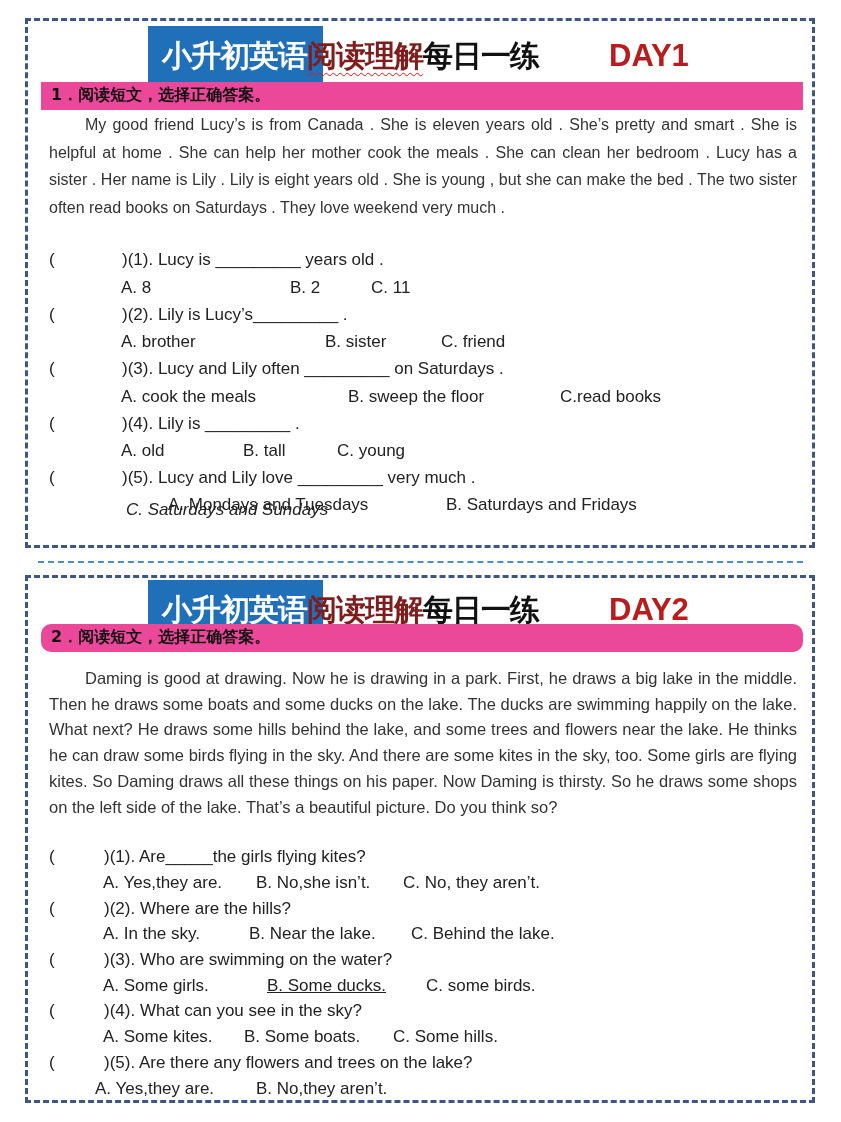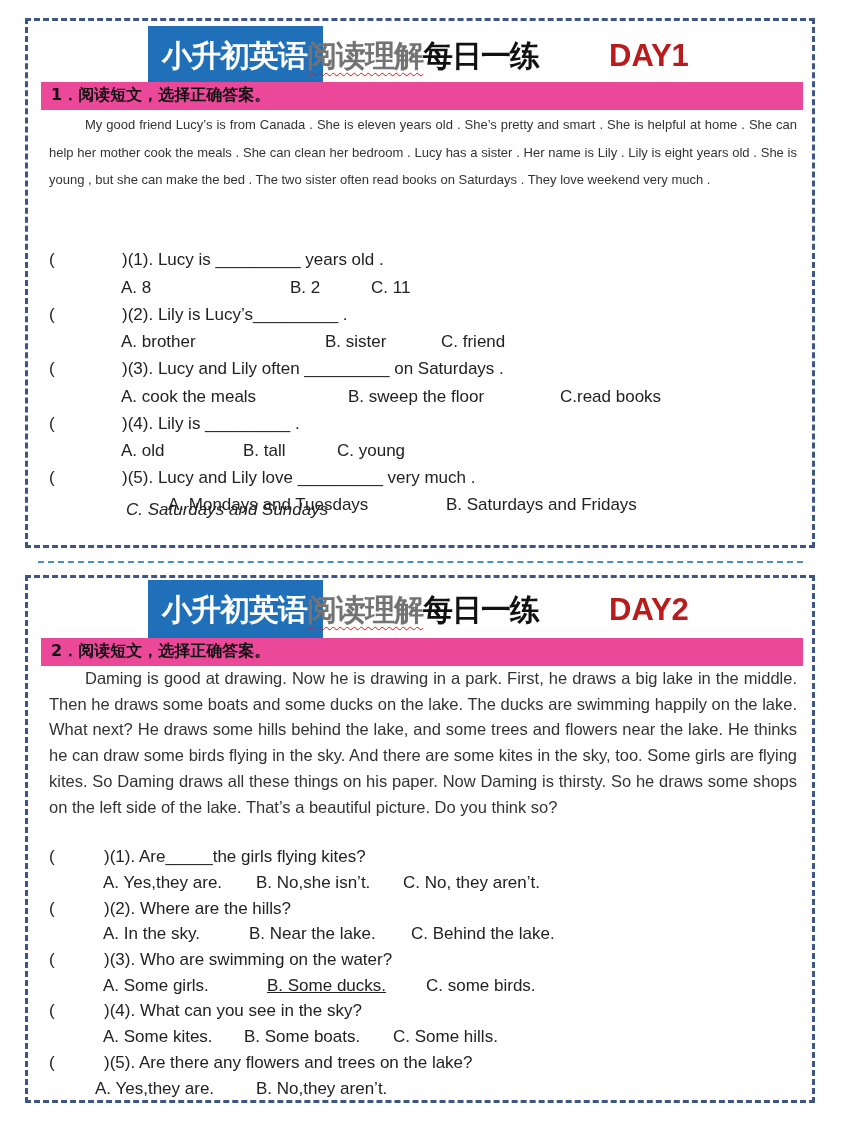--- a/index.html
+++ b/index.html
@@ -14,28 +14,28 @@
 
     .p1 { top: 18px; height: 530px; }
     .p2 { top: 575px; height: 528px; }
 
     .separator { position: absolute; left: 38px; width: 765px; top: 561px; border-top: 2px dashed #4a8fc0; }
 
     .title-row { position: absolute; top: 8px; left: 0; right: 0; height: 56px; }
     .title-blue-bg { position: absolute; left: 123px; top: 0; width: 175px; height: 62px; background: #1f6fb9; }
     .title-text { position: absolute; left: 137px; top: 8px; font-family: "DejaVu Sans", sans-serif; font-weight: bold; font-size: 30px; letter-spacing: -1px; white-space: nowrap; line-height: 44px; }
     .t-white { color: #ffffff; text-align: center; }
-    .t-red { color: #737373; text-decoration: underline wavy #e8141b; text-decoration-thickness: 1px; text-underline-offset: 6px; }
+    .t-red { color: #7f1d1d; text-decoration: underline wavy #e8141b; text-decoration-thickness: 1px; text-underline-offset: 6px; }
     .t-black { color: #111111; }
     .t-day { position: absolute; left: 584px; top: 8px; font-family: "Liberation Sans", sans-serif; font-weight: bold; font-size: 31px; color: #b91c1c; line-height: 44px; }
 
     .instr { position: absolute; left: 16px; width: 762px; top: 64px; height: 28px; background: #ec4899; }
     .instr span { position: absolute; left: 10px; top: 3px; font-family: "DejaVu Sans", sans-serif; font-weight: bold; font-size: 16px; color: #111; white-space: nowrap; }
 
-    .passage { position: absolute; left: 24px; width: 748px; font-size: 13px; color: #333; text-align: justify; }
+    .passage { position: absolute; left: 24px; width: 748px; font-size: 16px; color: #333; text-align: justify; }
     .p1 .passage { top: 93px; line-height: 27.5px; }
     .p2 .passage { top: 91px; line-height: 25.7px; font-size: 16.5px; }
     .passage .indent { display: inline-block; width: 36px; }
 
     .q { position: absolute; left: 24px; white-space: nowrap; font-size: 17px; color: #222; }
     .q .stem { position: absolute; white-space: nowrap; }
     .opt { position: absolute; white-space: nowrap; font-size: 17px; color: #222; }
   </style>
 </head>
 <body>
@@ -110,21 +110,21 @@
   <div class="frame-right"></div>
 
   <div class="title-row" style="top:5px;">
     <div class="title-blue-bg"></div>
     <div class="title-text">
       <span class="t-white">小升初英语</span><span class="t-red">阅读理解</span><span class="t-black">每日一练</span>
     </div>
     <div class="t-day">DAY2</div>
   </div>
 
-  <div class="instr" style="top:63px;">
+  <div class="instr" style="top:49px;border-radius:10px;">
     <span>2．阅读短文，选择正确答案。</span>
   </div>
 
   <div class="passage"><span class="indent"></span><span>Daming is good at drawing. Now he is drawing in a park. First, he draws a big lake in the middle. Then he draws some boats and some ducks on the lake. The ducks are swimming happily on the lake. What next? He draws some hills behind the lake, and some trees and flowers near the lake. He thinks he can draw some birds flying in the sky. And there are some kites in the sky, too. Some girls are flying kites. So Daming draws all these things on his paper. Now Daming is thirsty. So he draws some shops on the left side of the lake. That’s a beautiful picture. Do you think so?</span></div>
 
   <div class="q" style="top:272px;">
     <span>(</span>
     <span class="stem" style="left:55px;">)(1). Are_____the girls flying kites?</span>
   </div>
   <div class="opt" style="top:298px;left:78px;">A. Yes,they are.</div>

